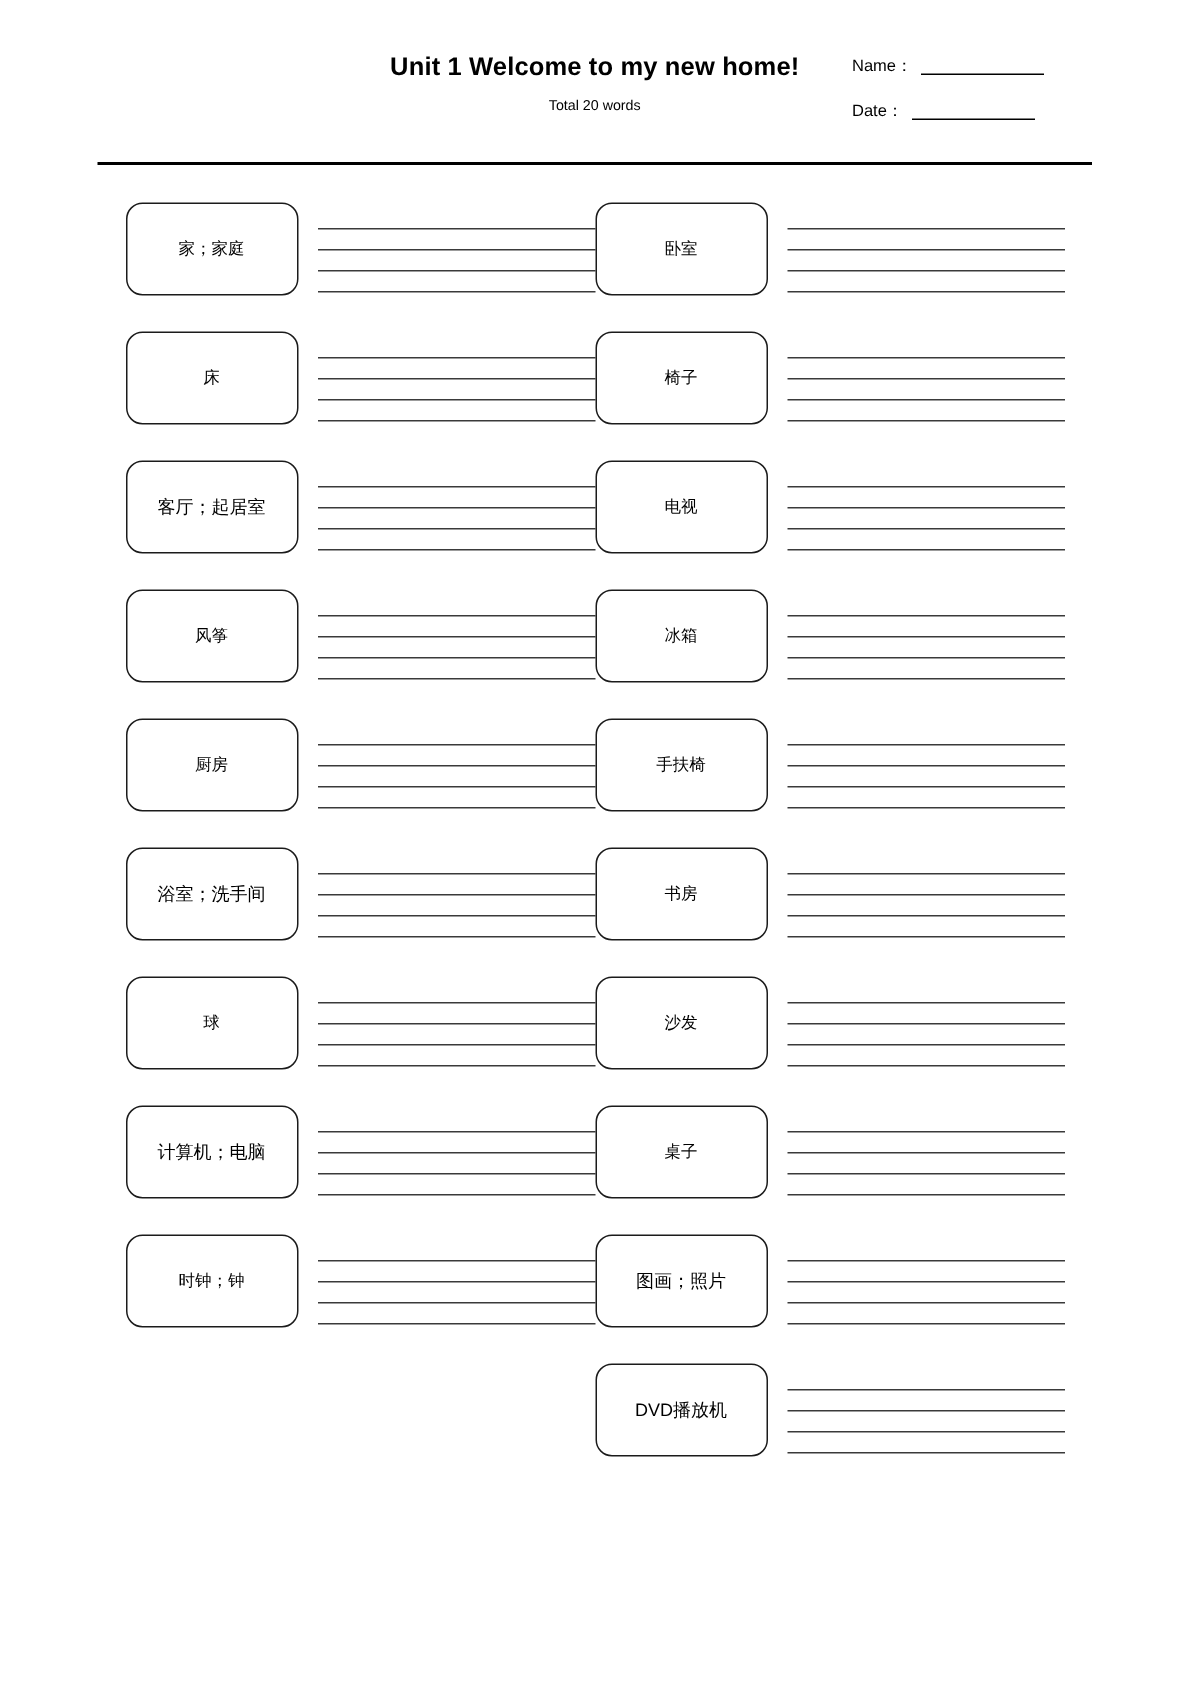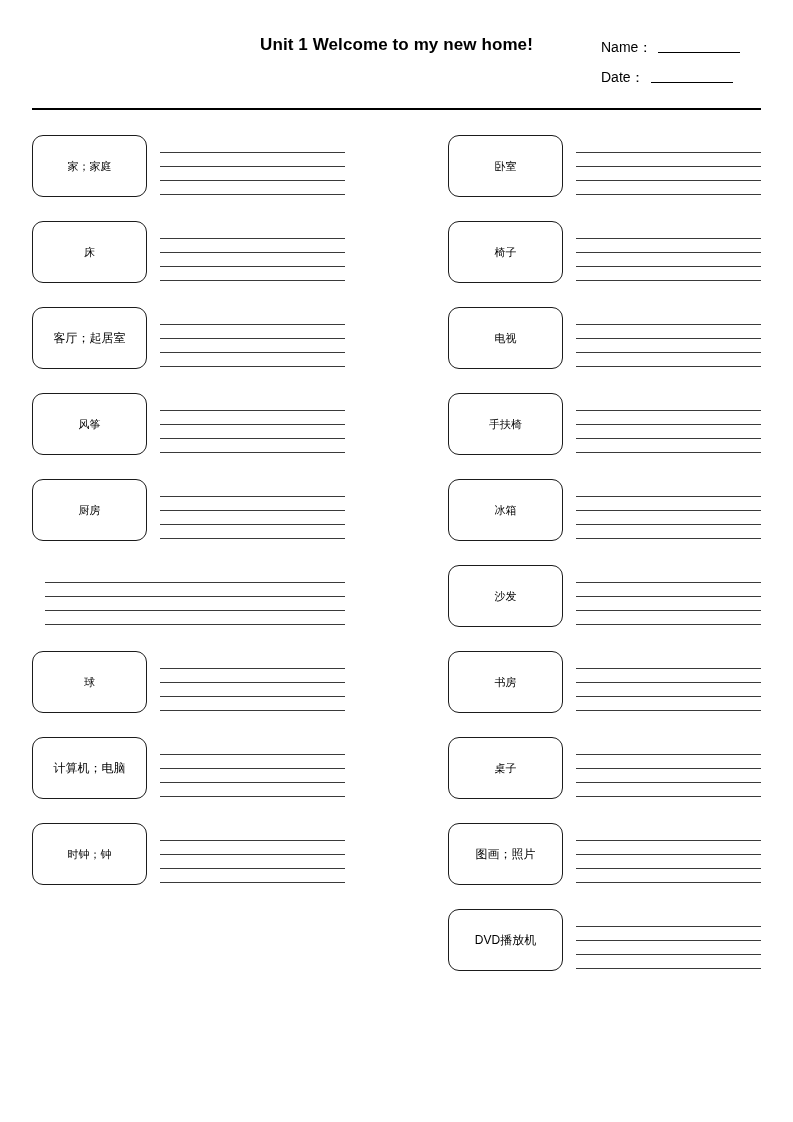--- a/index.html
+++ b/index.html
@@ -13,21 +13,21 @@
     font-family: "Liberation Sans", sans-serif;
     color: #000;
     position: relative;
     overflow: hidden;
   }
   .page {
     position: relative;
     width: 793px;
     height: 1122px;
     box-sizing: border-box;
-    padding: 0 32px;
+    padding: 0 65px;
   }
   
   .header {
     position: relative;
     height: 92px;
   }
   .title-block {
     position: absolute;
     left: 0;
     right: 0;
@@ -47,22 +47,22 @@
     line-height: 12px;
   }
   .meta {
     position: absolute;
     right: 0;
     top: 38px;
     width: 160px;
   }
   .meta-row {
     display: flex;
-    align-items: center;
-    font-size: 14px;
+    align-items: flex-start;
+    font-size: 11px;
     height: 18px;
     margin-bottom: 12px;
   }
   .meta-label {
     white-space: nowrap;
     padding-right: 6px;
     line-height: 12px;
   }
   .meta-line {
     flex: 1;
@@ -71,21 +71,21 @@
     max-width: 82px;
   }
   .rule {
     border-top: 2px solid #000;
     margin-top: 16px;
   }
   
   .grid {
     margin-top: 22px;
     display: flex;
-    justify-content: space-between;
+    justify-content: center;
   }
   .col {
     width: 313px;
   }
   .row {
     display: flex;
     align-items: center;
     height: 67px;
     margin-bottom: 19px;
   }
@@ -125,20 +125,21 @@
   }
 </style>
 </head>
 <body>
 
 <div class="page">
 
   <div class="header">
     <div class="title-block">
       <div class="title">Unit 1 Welcome to my new home!</div>
+      <div class="subtitle">Total 20 words</div>
     </div>
     <div class="meta">
       <div class="meta-row">
         <span class="meta-label">Name：</span>
         <span class="meta-line"></span>
       </div>
       <div class="meta-row">
         <span class="meta-label">Date：</span>
         <span class="meta-line"></span>
       </div>
@@ -198,20 +199,23 @@
           <span class="word-text">厨房</span>
         </div>
         <div class="lines">
           <div class="wline"></div>
           <div class="wline"></div>
           <div class="wline"></div>
           <div class="wline"></div>
         </div>
       </div>
       <div class="row">
+        <div class="word-box">
+          <span class="word-text small">浴室；洗手间</span>
+        </div>
         <div class="lines">
           <div class="wline"></div>
           <div class="wline"></div>
           <div class="wline"></div>
           <div class="wline"></div>
         </div>
       </div>
       <div class="row">
         <div class="word-box">
           <span class="word-text">球</span>
@@ -276,54 +280,54 @@
         </div>
         <div class="lines">
           <div class="wline"></div>
           <div class="wline"></div>
           <div class="wline"></div>
           <div class="wline"></div>
         </div>
       </div>
       <div class="row">
         <div class="word-box">
+          <span class="word-text">冰箱</span>
+        </div>
+        <div class="lines">
+          <div class="wline"></div>
+          <div class="wline"></div>
+          <div class="wline"></div>
+          <div class="wline"></div>
+        </div>
+      </div>
+      <div class="row">
+        <div class="word-box">
           <span class="word-text">手扶椅</span>
         </div>
         <div class="lines">
           <div class="wline"></div>
           <div class="wline"></div>
           <div class="wline"></div>
           <div class="wline"></div>
         </div>
       </div>
       <div class="row">
         <div class="word-box">
-          <span class="word-text">冰箱</span>
+          <span class="word-text">书房</span>
         </div>
         <div class="lines">
           <div class="wline"></div>
           <div class="wline"></div>
           <div class="wline"></div>
           <div class="wline"></div>
         </div>
       </div>
       <div class="row">
         <div class="word-box">
           <span class="word-text">沙发</span>
-        </div>
-        <div class="lines">
-          <div class="wline"></div>
-          <div class="wline"></div>
-          <div class="wline"></div>
-          <div class="wline"></div>
-        </div>
-      </div>
-      <div class="row">
-        <div class="word-box">
-          <span class="word-text">书房</span>
         </div>
         <div class="lines">
           <div class="wline"></div>
           <div class="wline"></div>
           <div class="wline"></div>
           <div class="wline"></div>
         </div>
       </div>
       <div class="row">
         <div class="word-box">

